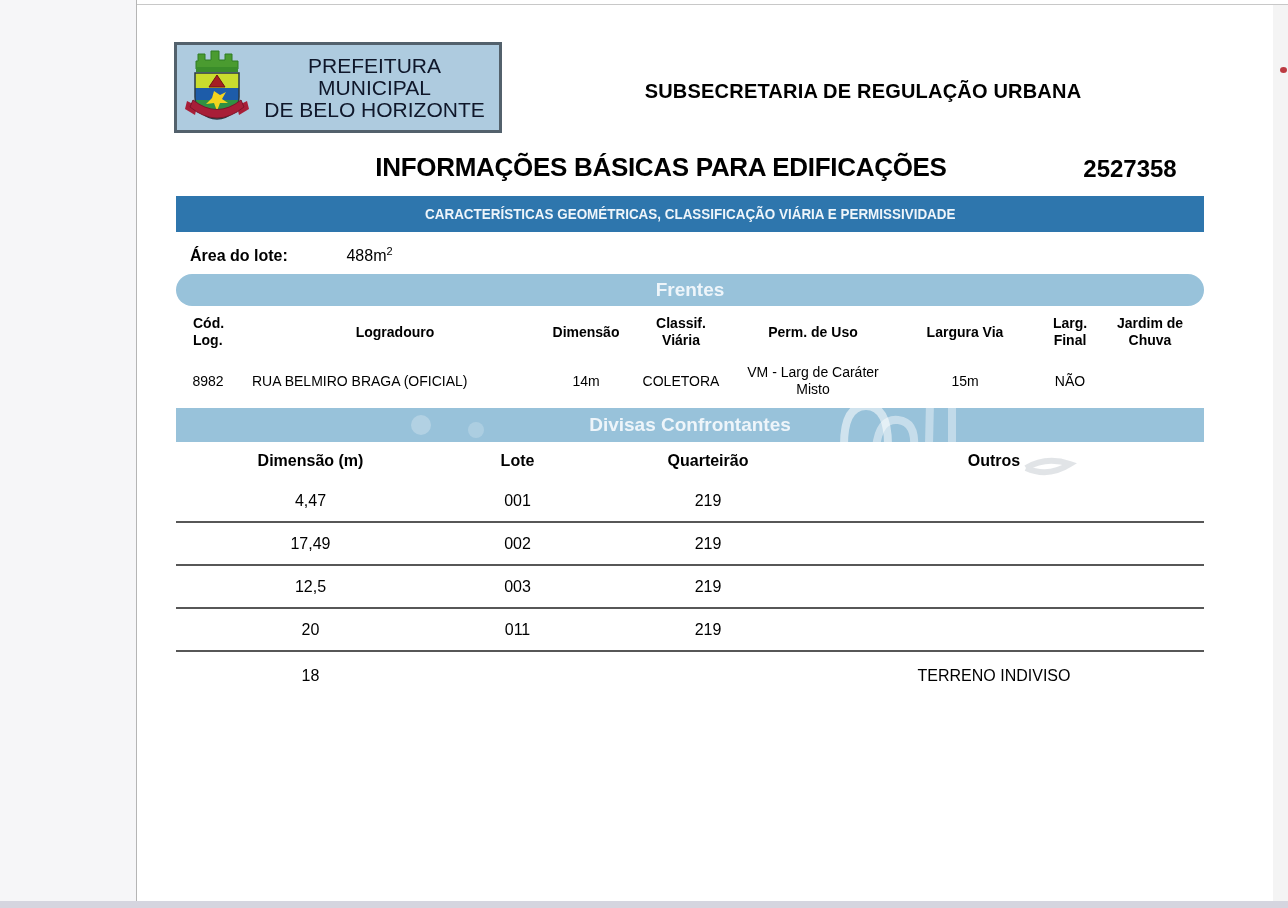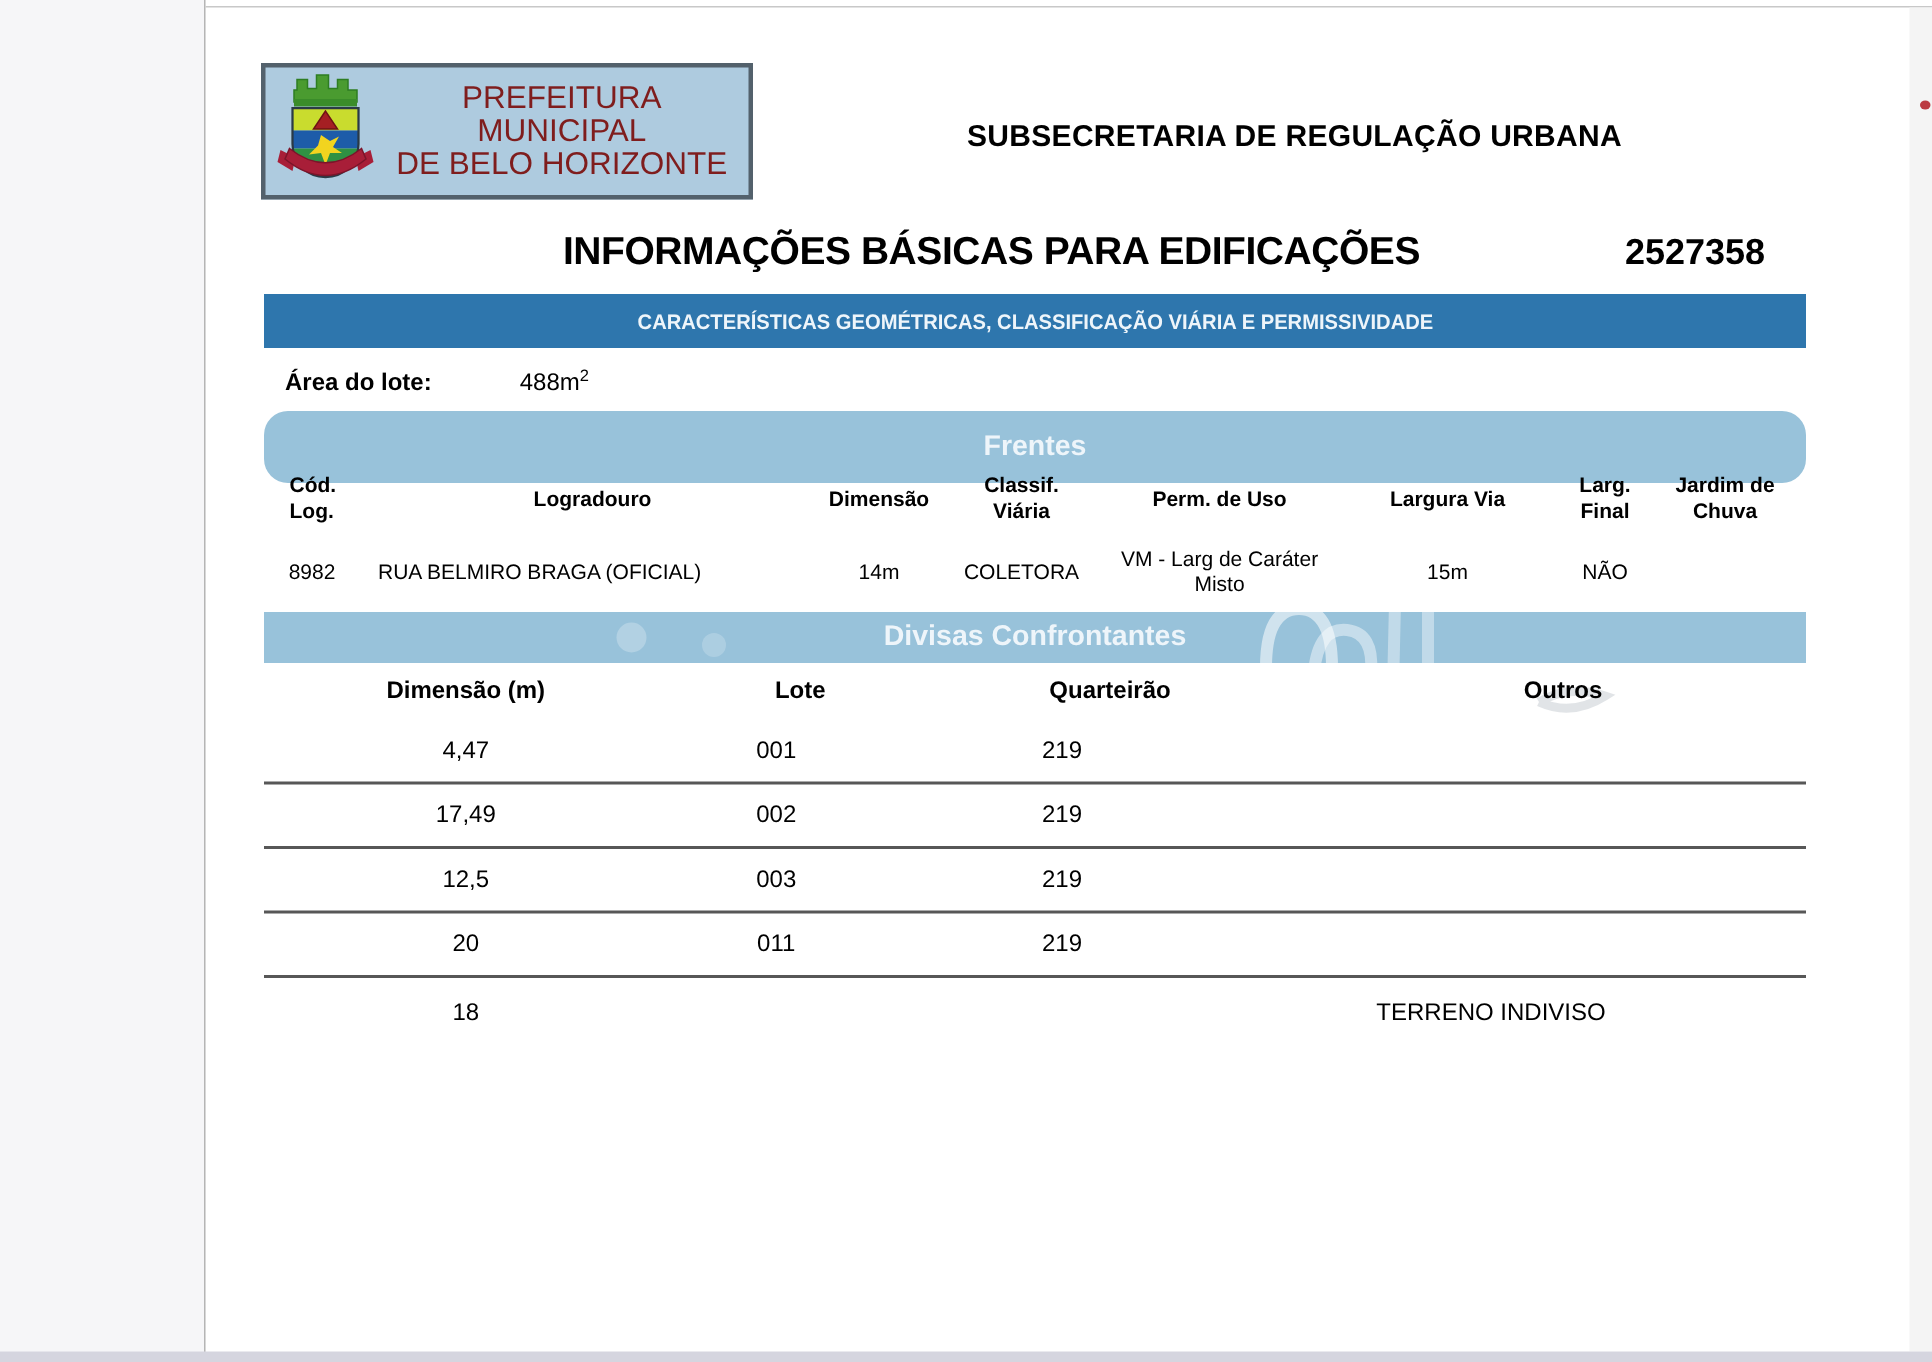--- a/index.html
+++ b/index.html
@@ -11,56 +11,56 @@
   .left-gutter{left:0;top:0;width:137px;height:908px;background:#f6f6f8;border-right:1px solid #b5b5b5;box-sizing:border-box;}
   .top-line{left:137px;top:4px;width:1151px;height:1px;background:#c8c8c8;}
   .right-gutter{left:1273px;top:5px;width:15px;height:896px;background:#f4f4f4;}
   .bottom-bar{left:0;top:901px;width:1288px;height:7px;background:#d5d5df;}
   .red-dot{left:1280px;top:67px;width:7px;height:6px;background:#bb3a41;border-radius:50%;}
 
   
   .logo-box{left:174px;top:42px;width:328px;height:91px;background:#aecbdf;border:3px solid #53616c;
             box-sizing:border-box;display:flex;align-items:center;}
   .crest{margin-left:7px;flex:0 0 auto;}
-  .logo-text{flex:1;text-align:center;color:#7f1d1d;font-size:21px;line-height:22px;font-weight:normal;
+  .logo-text{flex:1;text-align:center;color:#0f172a;font-size:21px;line-height:22px;font-weight:normal;
              letter-spacing:0px;}
 
   
   .dept{left:553px;top:80px;width:620px;text-align:center;font-size:20px;font-weight:bold;letter-spacing:0.2px;}
   .doc-title{left:300px;top:153px;width:722px;text-align:center;font-size:26px;font-weight:bold;line-height:28px;letter-spacing:-0.3px;}
   .doc-number{left:1058px;top:155px;width:144px;text-align:center;font-size:24px;font-weight:bold;}
 
   
   .band{left:176px;width:1028px;display:flex;align-items:center;justify-content:center;
         color:#eef5fa;font-weight:bold;overflow:hidden;}
   .band-dark{top:196px;height:36px;background:#2e76ad;font-size:14px;}
   .band-dark .scale{transform:scaleX(0.96);white-space:nowrap;}
   .band-light{background:#98c2da;font-size:19px;}
-  .band-frentes{top:274px;height:48px;border-radius:16px;}
+  .band-frentes{top:274px;height:32px;border-radius:16px;}
   .band-divisas{top:408px;height:34px;}
 
   
   .lot-row{left:190px;top:245px;font-size:16px;}
   .lot-label{display:inline-block;min-width:152px;font-weight:bold;}
   .lot-value sup{font-size:11px;}
 
   
   .frentes-grid{left:176px;top:306px;width:1028px;display:grid;
                 grid-template-columns:64px 310px 72px 118px 146px 158px 52px 108px;}
   .fh{min-height:52px;display:flex;flex-direction:column;justify-content:center;align-items:center;
       font-weight:bold;font-size:14px;line-height:17px;text-align:center;}
   .fh.col-log{align-items:flex-start;padding-left:17px;box-sizing:border-box;}
   .fd{min-height:46px;display:flex;flex-direction:column;justify-content:center;align-items:center;
       font-size:14px;line-height:17px;text-align:center;}
   .fd.col-lgr{align-items:flex-start;padding-left:12px;box-sizing:border-box;}
 
   
   .divisas-grid{left:176px;top:442px;width:1028px;}
   .d-head,.d-row{display:grid;grid-template-columns:269px 145px 236px 378px;}
-  .d-head{height:38px;gap:16px;}
+  .d-head{height:38px;}
   .d-row{height:41px;border-bottom:2px solid #575757;}
   .d-row.last{border-bottom:none;height:48px;}
   .dh{display:flex;align-items:center;justify-content:center;font-weight:bold;font-size:16px;}
   .dd{display:flex;align-items:center;justify-content:center;font-size:16px;}
   .col-outros{padding-right:42px;box-sizing:border-box;}
 
   
   .watermark{left:176px;top:390px;width:1028px;height:170px;pointer-events:none;}
 </style>
 </head>

